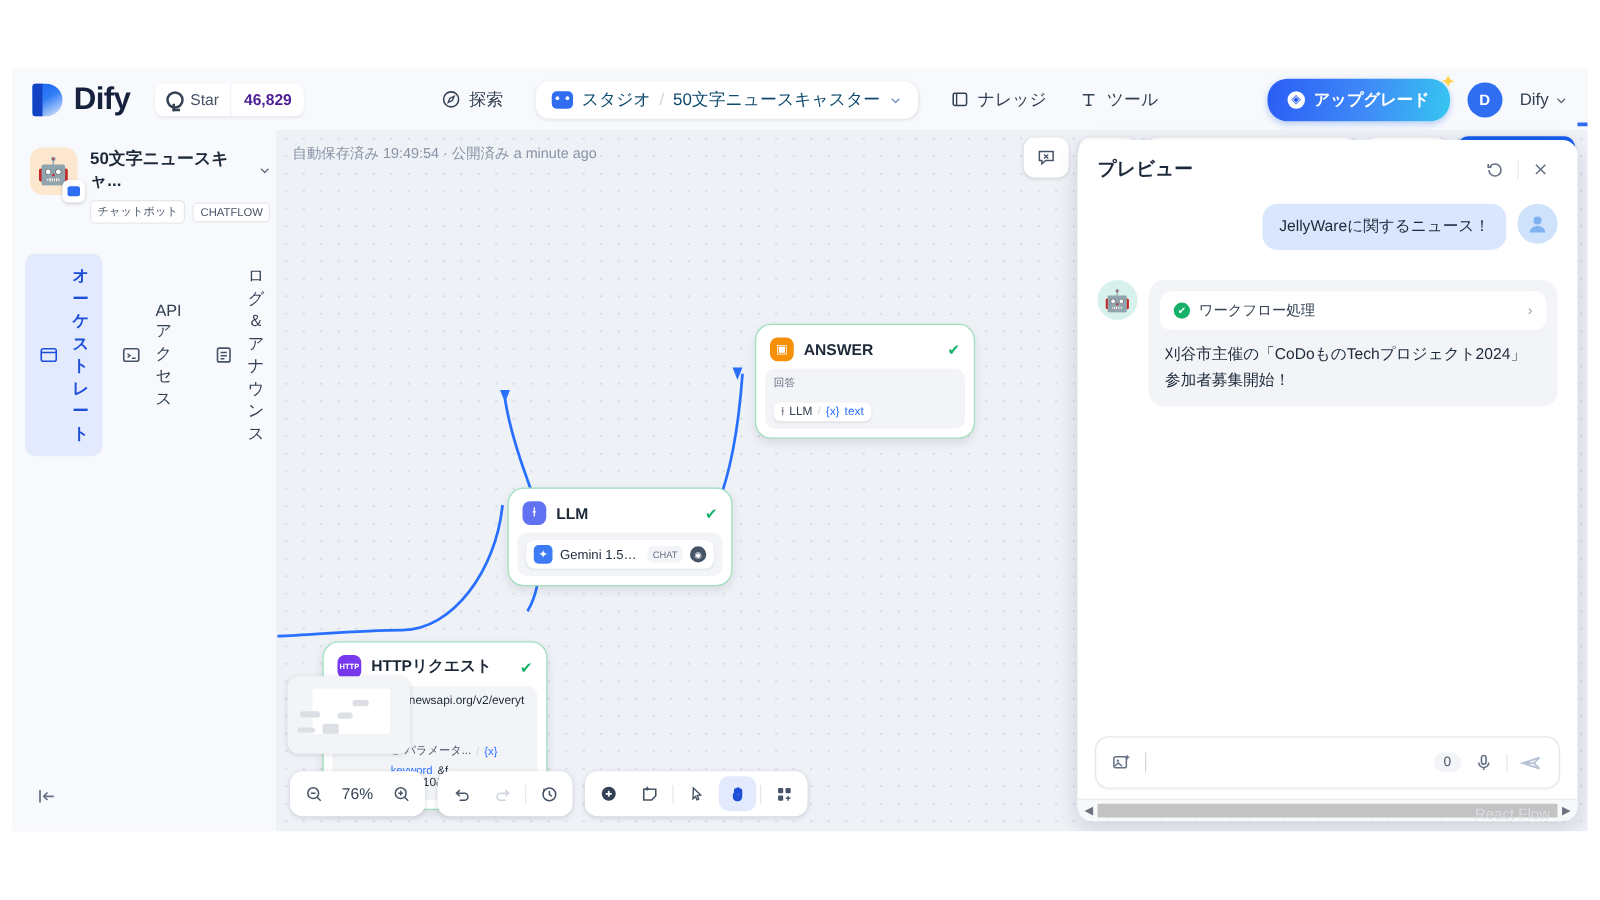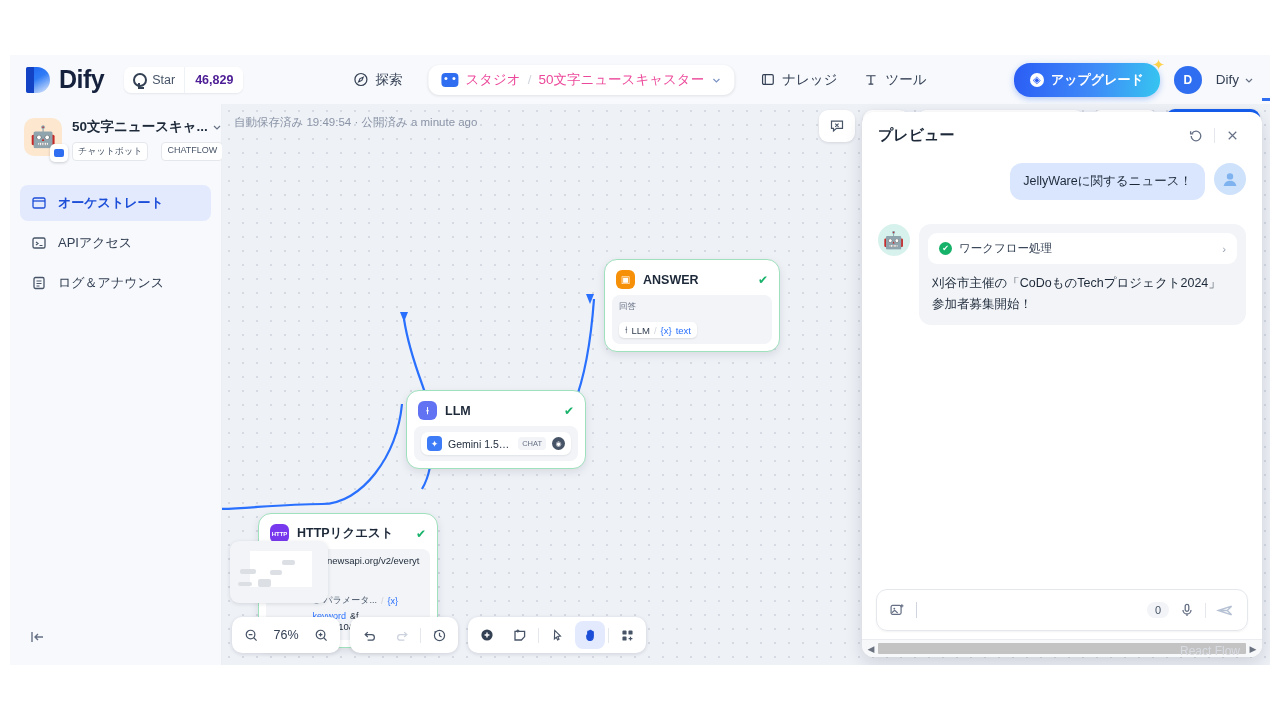--- a/index.html
+++ b/index.html
@@ -67,21 +67,21 @@
     font-size: 13.5px; color: #344054; cursor: pointer;
     white-space: nowrap;
   }
   .nav-pill {
     display: flex; align-items: center; gap: 7px;
     background: #ffffff; border-radius: 11px;
     padding: 6px 13px; box-shadow: 0 1px 3px rgba(16,24,40,.10);
     color: #1c4ed8; font-size: 13.5px; font-weight: 500;
   }
   .nav-pill .sep { color: #d0d5dd; }
-  .nav-pill .crumb { color: #ec4899; }
+  .nav-pill .crumb { color: #0c4a6e; }
   .bot-ico {
     width: 17px; height: 14px; background: #2f6ef0; border-radius: 4px; position: relative;
   }
   .bot-ico::before{content:"";position:absolute;left:3px;top:4px;width:3px;height:3px;background:#fff;border-radius:50%;}
   .bot-ico::after{content:"";position:absolute;right:3px;top:4px;width:3px;height:3px;background:#fff;border-radius:50%;}
 
   .top-right { margin-left: auto; display: flex; align-items: center; gap: 14px; }
   .upgrade-btn {
     display: flex; align-items: center; gap: 7px;
     background: linear-gradient(96deg,#2b5df5 0%, #3f8bf8 55%, #36c5f0 100%);
@@ -114,26 +114,26 @@
     display:flex;align-items:center;justify-content:center; position:relative; flex:0 0 38px;
     font-size: 21px;
   }
   .app-badge {
     position:absolute; right:-6px; bottom:-6px; width:18px;height:18px;border-radius:5px;
     background:#fff; box-shadow:0 1px 3px rgba(16,24,40,.2);
     display:flex;align-items:center;justify-content:center;
   }
   .app-badge i { width:10px;height:8px;background:#2f6ef0;border-radius:2px;display:block;}
   .app-name { font-size:13.5px; font-weight:600; color:#1d2939; display:flex; align-items:center; gap:4px; }
-  .tag-row { display:flex; gap:13px; margin-top:6px; }
+  .tag-row { display:flex; gap:6px; margin-top:6px;align-items:center; }
   .tag {
     font-size:9px; color:#475467; background:#fff; border:1px solid #e4e7ec;
     border-radius:4px; padding:2px 5px; white-space:nowrap;
   }
-  .menu { margin-top: 14px; padding: 0 10px; display:flex; flex-direction:column; gap:4px; }
+  .menu { margin-top: 14px; padding: 0 10px; display:flex; flex-direction:row; gap:4px; }
   .menu-item {
     display:flex; align-items:center; gap:11px;
     padding: 9px 11px; border-radius: 8px;
     font-size: 13px; color:#344054; cursor:pointer;
   }
   .menu-item.active { background:#e3eafd; color:#1c4ed8; font-weight:600; }
   .mi-ico { width:16px;height:16px; flex:0 0 16px; display:flex;align-items:center;justify-content:center;}
   .collapse-btn {
     position:absolute; left:14px; bottom:14px; width:28px;height:28px;
     display:flex;align-items:center;justify-content:center; cursor:pointer; color:#667085;

